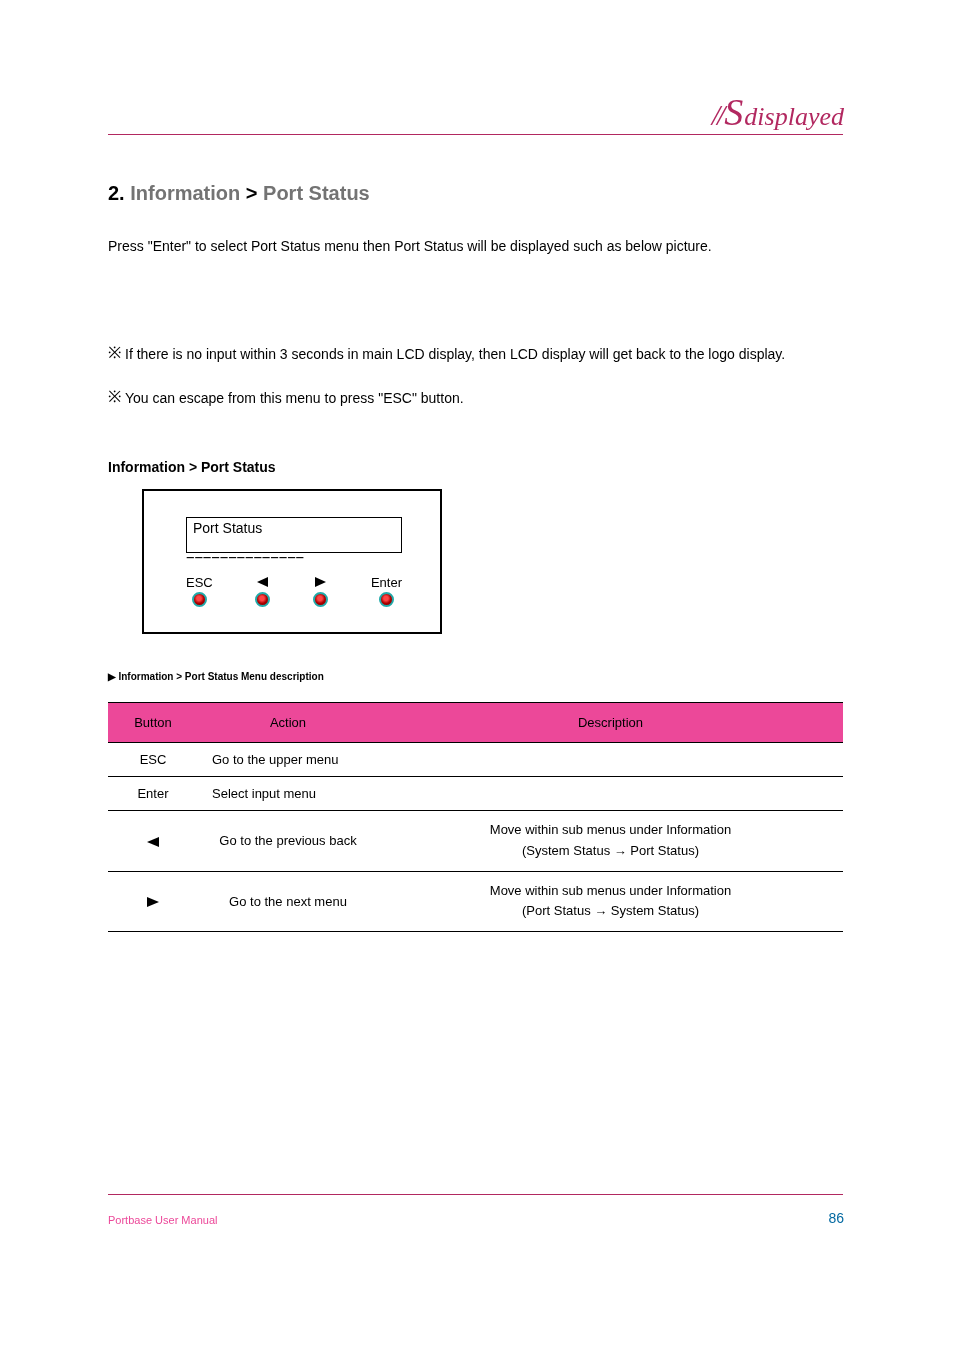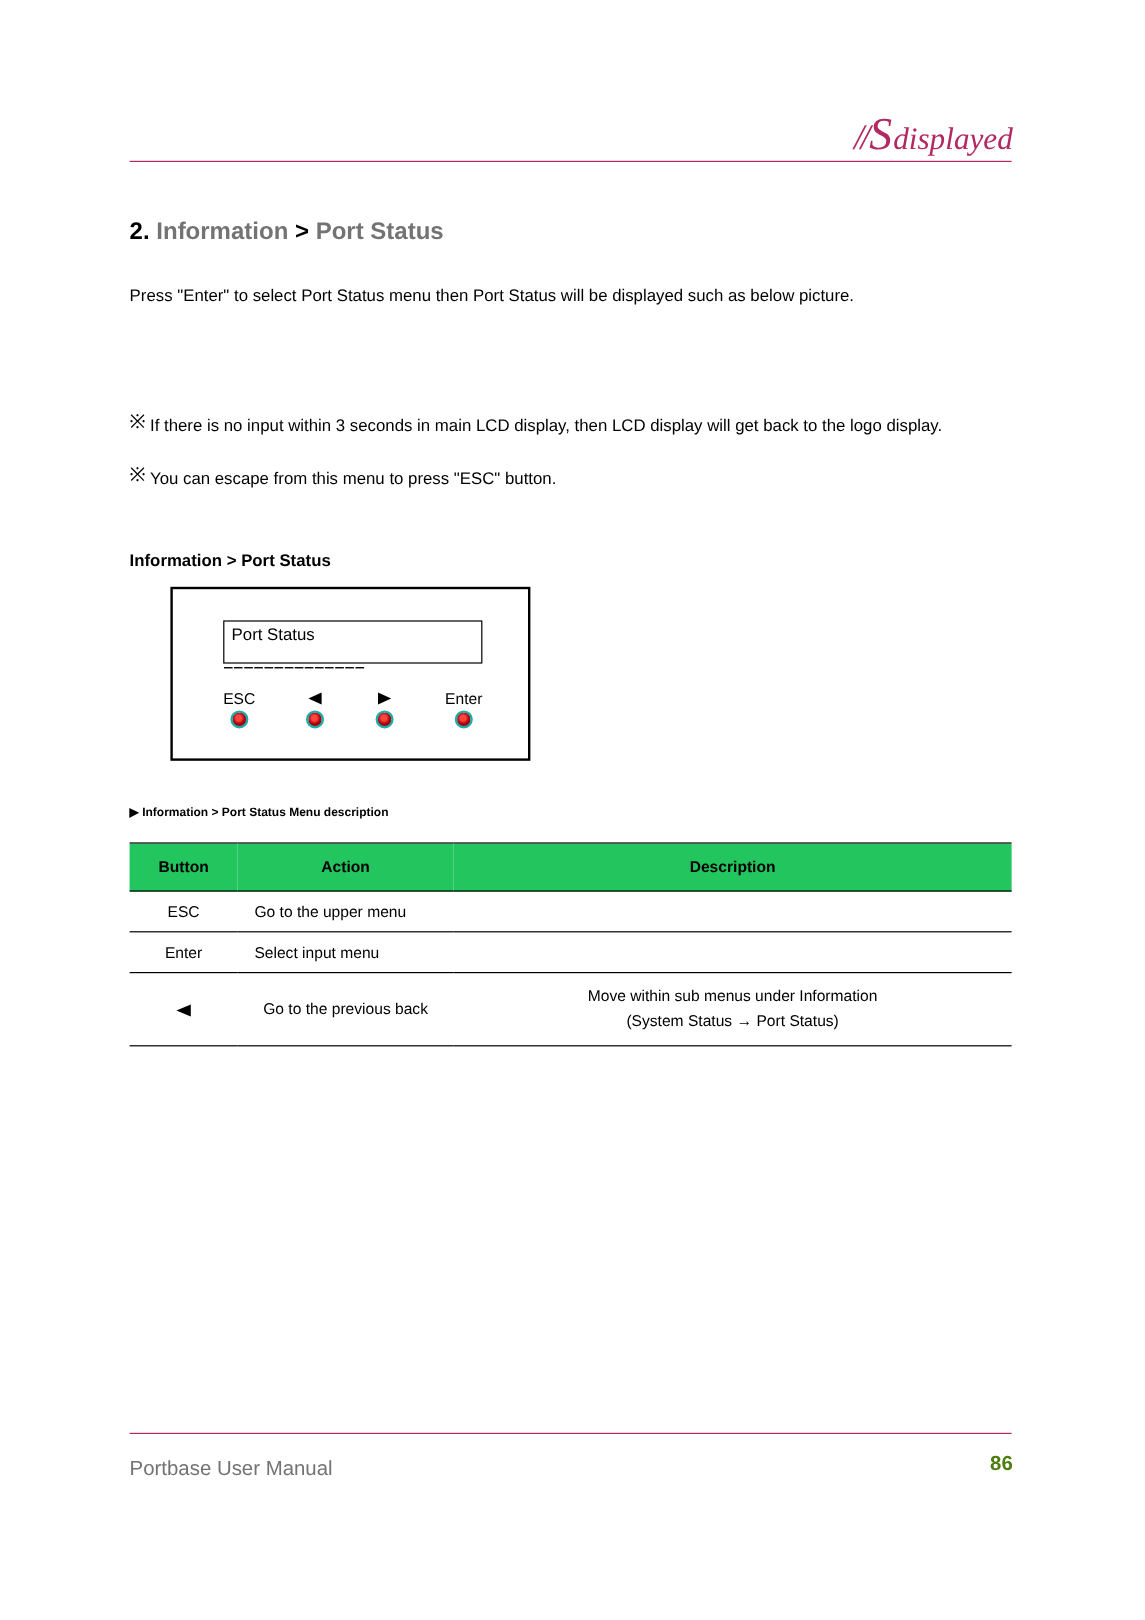--- a/index.html
+++ b/index.html
@@ -31,32 +31,32 @@
     .lcd-sep { position: absolute; top: 58px; left: 42px; font-size: 14px; letter-spacing: 0px; font-family: monospace; }
     .btns-row { position: absolute; top: 84px; left: 42px; width: 216px; display: flex; justify-content: space-between; align-items: center; font-size: 13px; }
     .btn-col { display: flex; flex-direction: column; align-items: center; gap: 3px; }
     .btn-circle { width: 15px; height: 15px; border-radius: 50%; background: radial-gradient(circle at 45% 40%, #f44 25%, #a00 55%, #700 100%); border: 2px solid #2aa; }
     .tri-left, .tri-right { width: 0; height: 0; }
     .tri-left { border-right: 11px solid #000; border-top: 5px solid transparent; border-bottom: 5px solid transparent; }
     .tri-right { border-left: 11px solid #000; border-top: 5px solid transparent; border-bottom: 5px solid transparent; }
     .tri-label { height: 14px; display: flex; align-items: center; }
     .table-title { position: absolute; top: 671px; left: 108px; font-size: 10px; font-weight: bold; }
     table { position: absolute; top: 702px; left: 108px; width: 735px; border-collapse: collapse; font-size: 13px; }
-    th { background: #22c55e; text-align: center; font-weight: bold; padding: 12px 6px; border-top: 1.5px solid #000; border-bottom: 1px solid #000; }
+    th { background: #ec4899; text-align: center; font-weight: normal; padding: 12px 6px; border-top: 1.5px solid #000; border-bottom: 1px solid #000; }
     td { padding: 9px 6px; border-bottom: 1px solid #000; text-align: center; vertical-align: middle; }
     td.multi { line-height: 1.6; }
     .col-btn { width: 90px; }
     .col-act { width: 180px; }
     .col-desc { width: auto; }
     .tri-left-sm, .tri-right-sm { display: inline-block; width: 0; height: 0; vertical-align: middle; }
     .tri-left-sm { border-right: 12px solid #000; border-top: 5px solid transparent; border-bottom: 5px solid transparent; }
     .tri-right-sm { border-left: 12px solid #000; border-top: 5px solid transparent; border-bottom: 5px solid transparent; }
     .footer-line { position: absolute; top: 1194px; left: 108px; width: 735px; border-top: 1.5px solid #b22860; }
-    .footer-left { position: absolute; top: 1214px; left: 108px; font-size: 17px; color: #737373; }
-    .footer-right { position: absolute; top: 1210px; right: 110px; font-size: 17px; font-weight: bold; color: #4d7c0f; }
+    .footer-left { position: absolute; top: 1214px; left: 108px; font-size: 11px; color: #ec4899; }
+    .footer-right { position: absolute; top: 1210px; right: 110px; font-size: 14px; font-weight: normal; color: #0369a1; }
   </style>
 </head>
 <body>
 
 <div class="brand-wrap">
   <span class="brand-slashes">//</span>
   <span class="brand-s">S</span>
   <span class="brand-rest">displayed</span>
 </div>
 <div class="header-line"></div>
@@ -126,18 +126,26 @@
       <td colspan="2" style="text-align:left;padding-left:14px">Select input menu</td>
     </tr>
     <tr>
       <td><span class="tri-left-sm"></span></td>
       <td>Go to the previous back</td>
       <td class="multi">
         <span>Move within sub menus under Information</span><br>
         <span>(System Status → Port Status)</span>
       </td>
     </tr>
+    <tr>
+      <td><span class="tri-right-sm"></span></td>
+      <td>Go to the next menu</td>
+      <td class="multi">
+        <span>Move within sub menus under Information</span><br>
+        <span>(Port Status → System Status)</span>
+      </td>
+    </tr>
   </tbody>
 </table>
 
 <div class="footer-line"></div>
 <div class="footer-left">Portbase User Manual</div>
 <div class="footer-right">86</div>
 
 </body></html>

